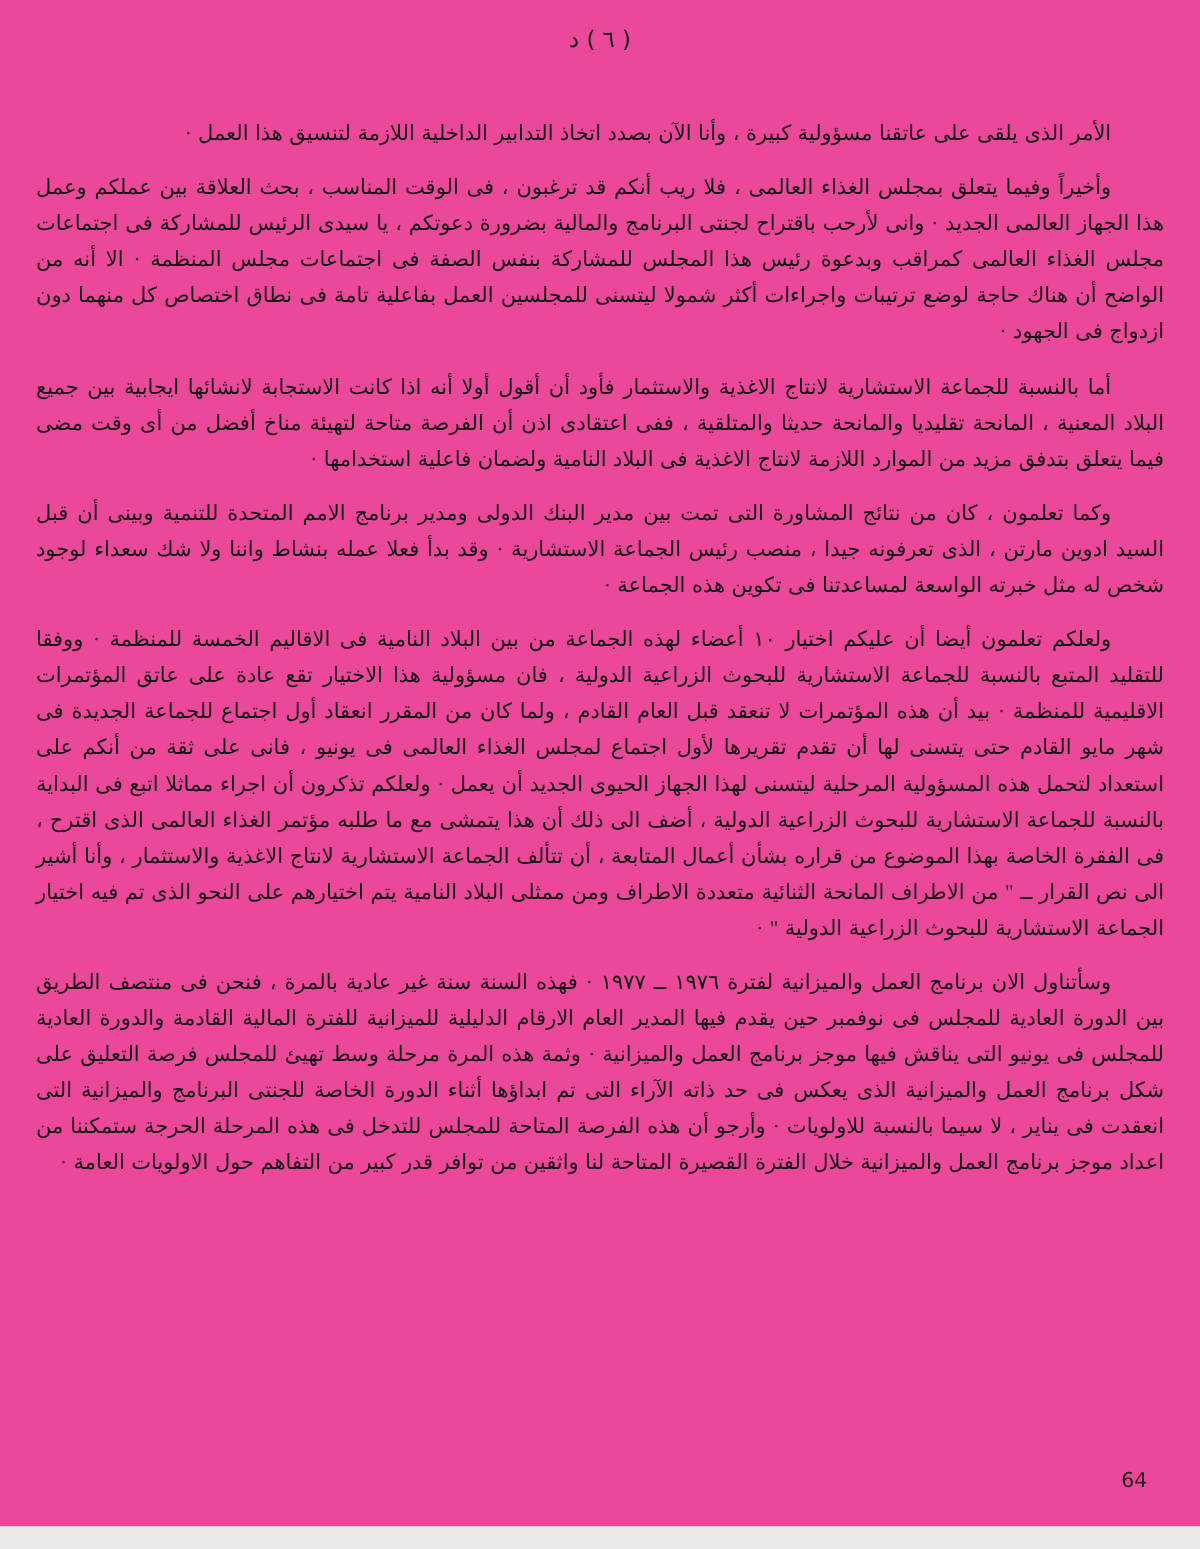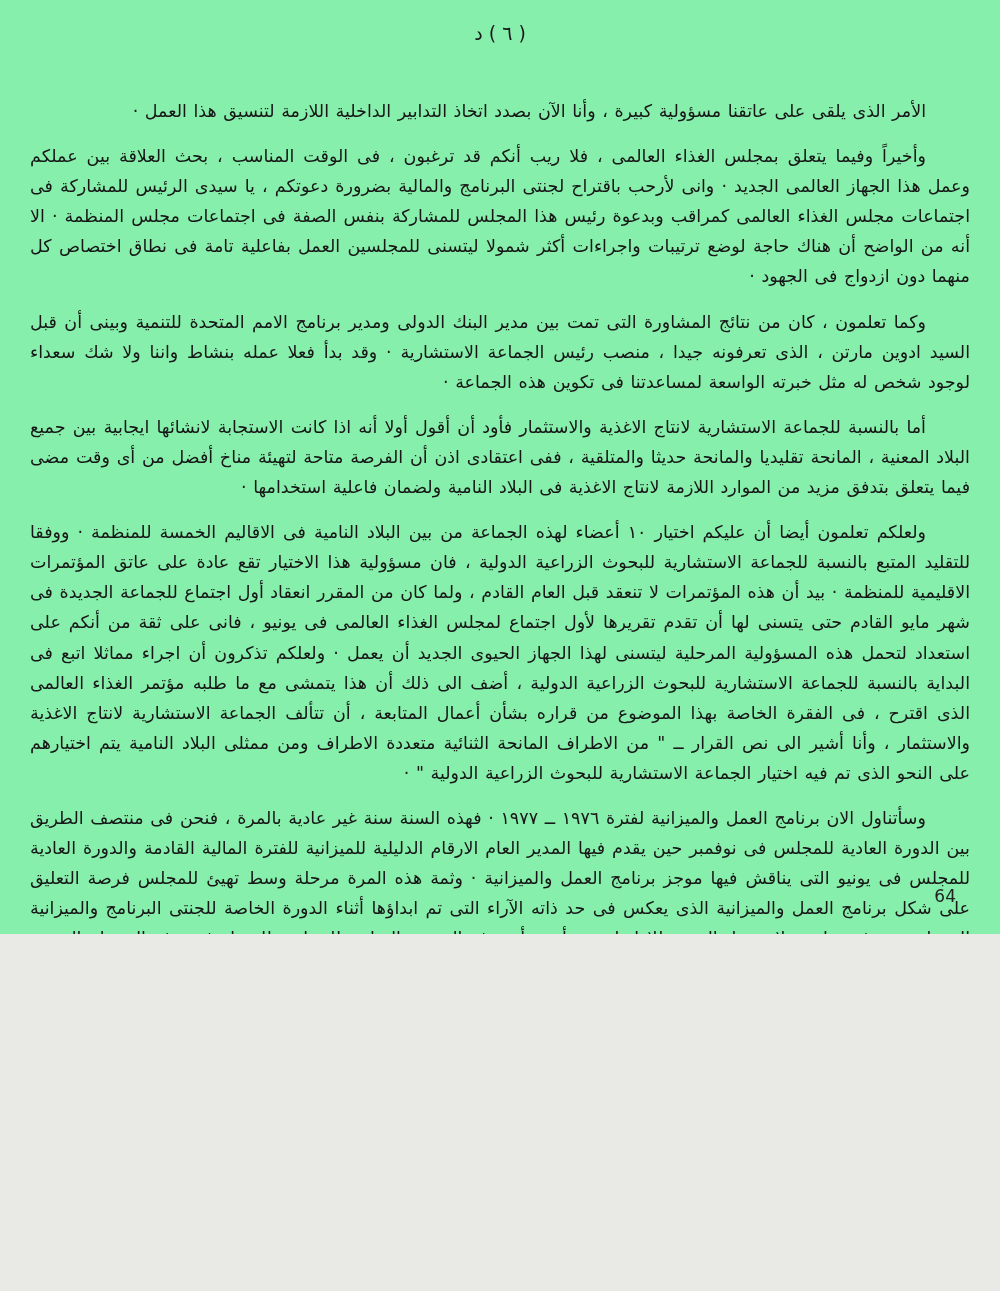--- a/index.html
+++ b/index.html
@@ -3,23 +3,23 @@
 <meta charset="utf-8">
 <style>
   html, body {
     margin: 0;
     padding: 0;
     background: #e9e9e5;
   }
   .page {
     position: relative;
     width: 1000px;
-    height: 934px;
+    height: 1272px;
     margin: 0 auto;
-    background: #86efac;
+    background: #ec4899;
     box-sizing: border-box;
     padding: 16px 30px 0 30px;
     font-family: "DejaVu Sans", sans-serif;
     color: #161616;
     overflow: hidden;
   }
   .page-header {
     text-align: center;
     font-size: 19px;
     letter-spacing: 2px;
@@ -31,20 +31,21 @@
     unicode-bidi: embed;
     text-align: justify;
     margin-top: 52px;
     font-size: 17.5px;
     line-height: 1.72;
   }
   .para {
     margin: 0 0 15px 0;
     text-indent: 44px; 
     word-spacing: 1px;
+    font-family: Liberation Serif, serif;
   }
   .para:last-child {
     margin-bottom: 0;
   }
   .page-footer {
     position: absolute;
     right: 44px;
     bottom: 28px;
     direction: ltr;
     font-size: 17px;
@@ -56,22 +57,22 @@
 
 <div class="page">
 
   <div class="page-header">
     <bdo dir="ltr">د ( ٦ )</bdo>
   </div>
 
   <div class="doc-body">
     <p class="para">الأمر الذى يلقى على عاتقنا مسؤولية كبيرة ، وأنا الآن بصدد اتخاذ التدابير الداخلية اللازمة لتنسيق هذا العمل ·</p>
     <p class="para">وأخيراً وفيما يتعلق بمجلس الغذاء العالمى ، فلا ريب أنكم قد ترغبون ، فى الوقت المناسب ، بحث العلاقة بين عملكم وعمل هذا الجهاز العالمى الجديد · وانى لأرحب باقتراح لجنتى البرنامج والمالية بضرورة دعوتكم ، يا سيدى الرئيس للمشاركة فى اجتماعات مجلس الغذاء العالمى كمراقب وبدعوة رئيس هذا المجلس للمشاركة بنفس الصفة فى اجتماعات مجلس المنظمة · الا أنه من الواضح أن هناك حاجة لوضع ترتيبات واجراءات أكثر شمولا ليتسنى للمجلسين العمل بفاعلية تامة فى نطاق اختصاص كل منهما دون ازدواج فى الجهود ·</p>
+    <p class="para">أما بالنسبة للجماعة الاستشارية لانتاج الاغذية والاستثمار فأود أن أقول أولا أنه اذا كانت الاستجابة لانشائها ايجابية بين جميع البلاد المعنية ، المانحة تقليديا والمانحة حديثا والمتلقية ، ففى اعتقادى اذن أن الفرصة متاحة لتهيئة مناخ أفضل من أى وقت مضى فيما يتعلق بتدفق مزيد من الموارد اللازمة لانتاج الاغذية فى البلاد النامية ولضمان فاعلية استخدامها ·</p>
     <p class="para">وكما تعلمون ، كان من نتائج المشاورة التى تمت بين مدير البنك الدولى ومدير برنامج الامم المتحدة للتنمية وبينى أن قبل السيد ادوين مارتن ، الذى تعرفونه جيدا ، منصب رئيس الجماعة الاستشارية · وقد بدأ فعلا عمله بنشاط واننا ولا شك سعداء لوجود شخص له مثل خبرته الواسعة لمساعدتنا فى تكوين هذه الجماعة ·</p>
-    <p class="para">أما بالنسبة للجماعة الاستشارية لانتاج الاغذية والاستثمار فأود أن أقول أولا أنه اذا كانت الاستجابة لانشائها ايجابية بين جميع البلاد المعنية ، المانحة تقليديا والمانحة حديثا والمتلقية ، ففى اعتقادى اذن أن الفرصة متاحة لتهيئة مناخ أفضل من أى وقت مضى فيما يتعلق بتدفق مزيد من الموارد اللازمة لانتاج الاغذية فى البلاد النامية ولضمان فاعلية استخدامها ·</p>
     <p class="para">ولعلكم تعلمون أيضا أن عليكم اختيار ١٠ أعضاء لهذه الجماعة من بين البلاد النامية فى الاقاليم الخمسة للمنظمة · ووفقا للتقليد المتبع بالنسبة للجماعة الاستشارية للبحوث الزراعية الدولية ، فان مسؤولية هذا الاختيار تقع عادة على عاتق المؤتمرات الاقليمية للمنظمة · بيد أن هذه المؤتمرات لا تنعقد قبل العام القادم ، ولما كان من المقرر انعقاد أول اجتماع للجماعة الجديدة فى شهر مايو القادم حتى يتسنى لها أن تقدم تقريرها لأول اجتماع لمجلس الغذاء العالمى فى يونيو ، فانى على ثقة من أنكم على استعداد لتحمل هذه المسؤولية المرحلية ليتسنى لهذا الجهاز الحيوى الجديد أن يعمل · ولعلكم تذكرون أن اجراء مماثلا اتبع فى البداية بالنسبة للجماعة الاستشارية للبحوث الزراعية الدولية ، أضف الى ذلك أن هذا يتمشى مع ما طلبه مؤتمر الغذاء العالمى الذى اقترح ، فى الفقرة الخاصة بهذا الموضوع من قراره بشأن أعمال المتابعة ، أن تتألف الجماعة الاستشارية لانتاج الاغذية والاستثمار ، وأنا أشير الى نص القرار ــ " من الاطراف المانحة الثنائية متعددة الاطراف ومن ممثلى البلاد النامية يتم اختيارهم على النحو الذى تم فيه اختيار الجماعة الاستشارية للبحوث الزراعية الدولية " ·</p>
     <p class="para">وسأتناول الان برنامج العمل والميزانية لفترة ١٩٧٦ ــ ١٩٧٧ · فهذه السنة سنة غير عادية بالمرة ، فنحن فى منتصف الطريق بين الدورة العادية للمجلس فى نوفمبر حين يقدم فيها المدير العام الارقام الدليلية للميزانية للفترة المالية القادمة والدورة العادية للمجلس فى يونيو التى يناقش فيها موجز برنامج العمل والميزانية · وثمة هذه المرة مرحلة وسط تهيئ للمجلس فرصة التعليق على شكل برنامج العمل والميزانية الذى يعكس فى حد ذاته الآراء التى تم ابداؤها أثناء الدورة الخاصة للجنتى البرنامج والميزانية التى انعقدت فى يناير ، لا سيما بالنسبة للاولويات · وأرجو أن هذه الفرصة المتاحة للمجلس للتدخل فى هذه المرحلة الحرجة ستمكننا من اعداد موجز برنامج العمل والميزانية خلال الفترة القصيرة المتاحة لنا واثقين من توافر قدر كبير من التفاهم حول الاولويات العامة ·</p>
   </div>
 
   <div class="page-footer">
     <span>64</span>
   </div>
 
 </div>
 

